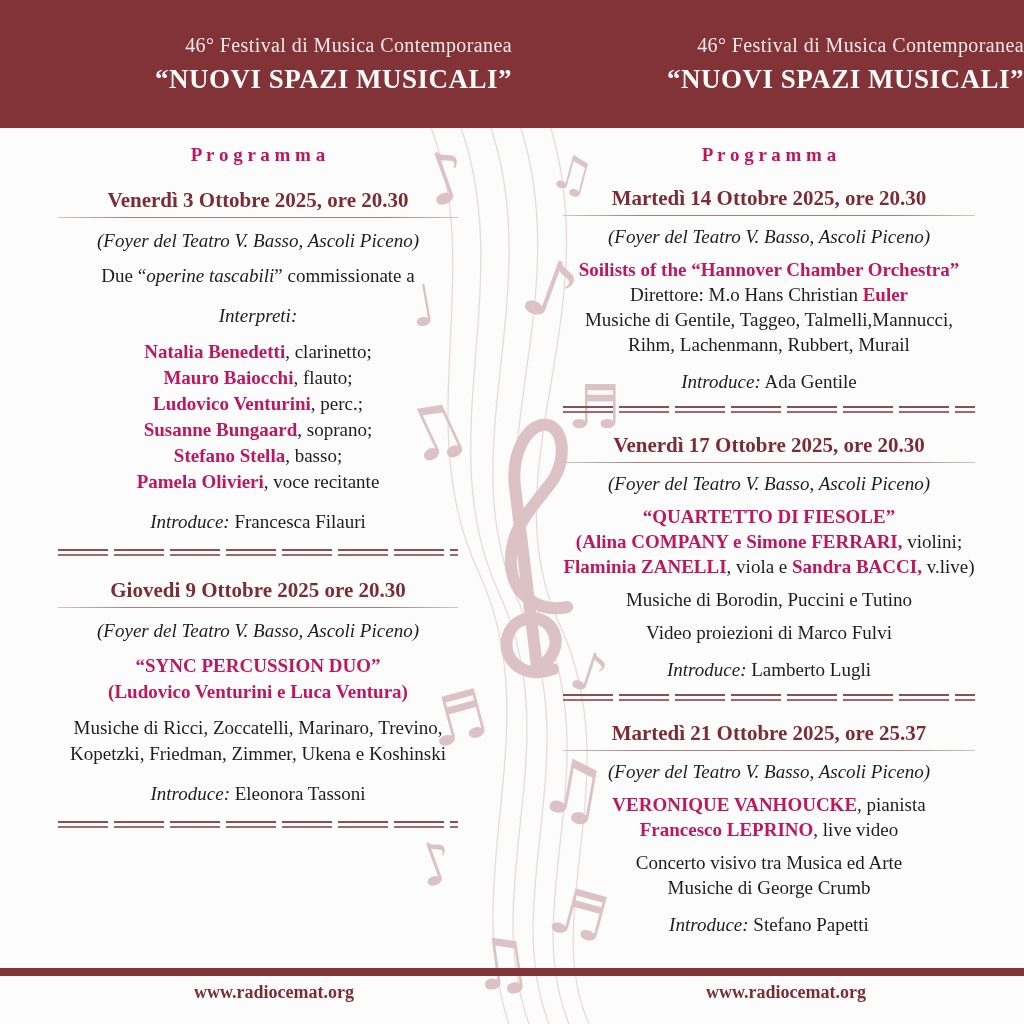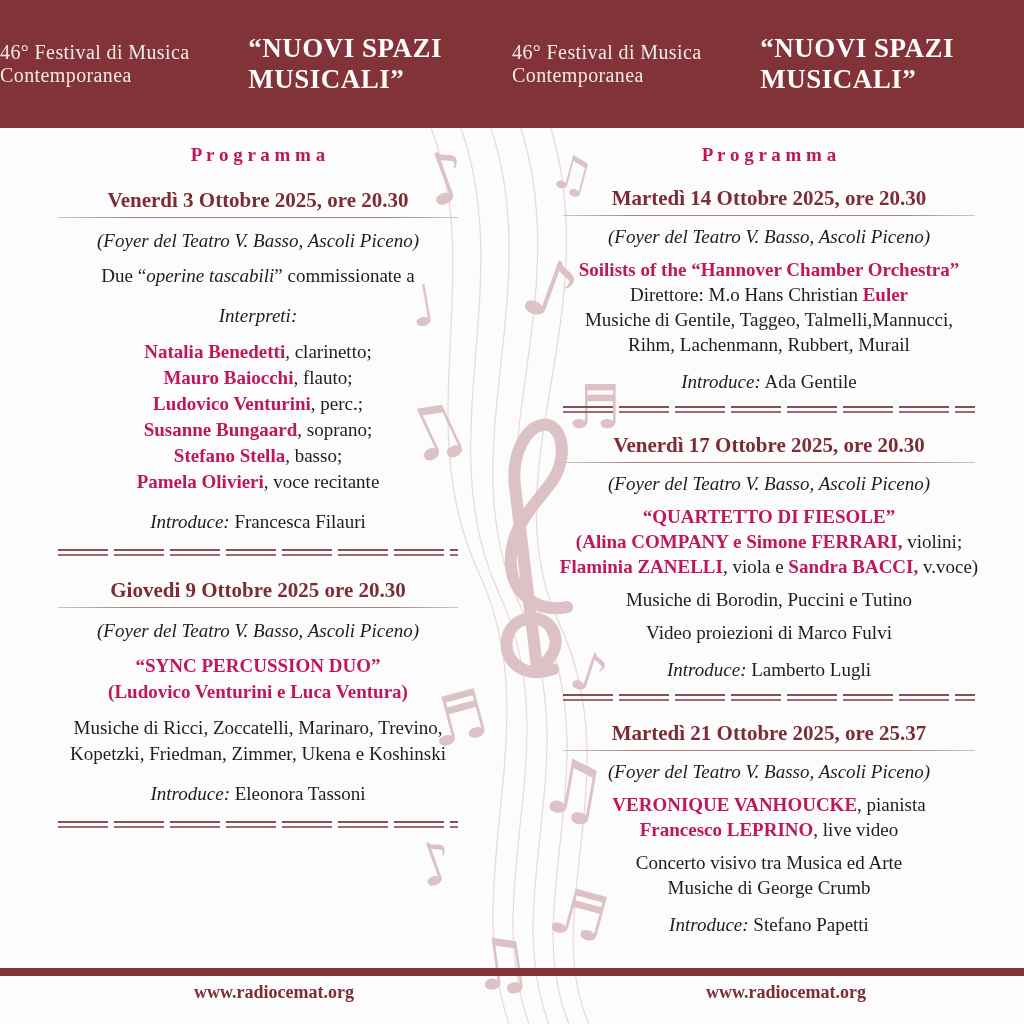--- a/index.html
+++ b/index.html
@@ -14,21 +14,21 @@
 
   
   .band{
     position:relative;z-index:2;
     height:128px;
     background:var(--band-color,#823338);
     display:flex;
   }
   .head-panel{
     width:50%;
-    display:flex;flex-direction:row;align-items:center;justify-content:center;
+    display:flex;flex-direction:column;align-items:flex-end;justify-content:center;
     gap:7px;
   }
   .head-line1{font-size:20px;color:var(--header-text,#f3e9e9);letter-spacing:.4px;}
   .head-line2{font-size:27px;font-weight:bold;color:var(--header-title,#fdfafa);letter-spacing:.5px;}
 
   
   .main{position:relative;z-index:2;display:flex;align-items:flex-start;}
   .col{text-align:center;}
   .col-left {--lh:26px;--bmt:10px;--dmt:22px;--imt:14px;--vmt:10px;--divmt:14px;width:400px;margin-left:58px;}
   .col-right{--lh:25px;--bmt:8px; --dmt:20px;--imt:12px;--vmt:8px; --divmt:12px;width:412px;margin-left:105px;}
@@ -238,21 +238,21 @@
               <span class="b">“QUARTETTO DI FIESOLE”</span>
             </div>
             <div class="line">
               <span class="b">(Alina COMPANY e Simone FERRARI,</span>
               <span> violini;</span>
             </div>
             <div class="line">
               <span class="b">Flaminia ZANELLI</span>
               <span>, viola e </span>
               <span class="b">Sandra BACCI,</span>
-              <span> v.voce)</span>
+              <span> v.live)</span>
             </div>
           </div>
           <div class="block">
             <div class="line">
               <span>Musiche di Borodin, Puccini e Tutino</span>
             </div>
           </div>
           <div class="block">
             <div class="line">
               <span>Video proiezioni di Marco Fulvi</span>

